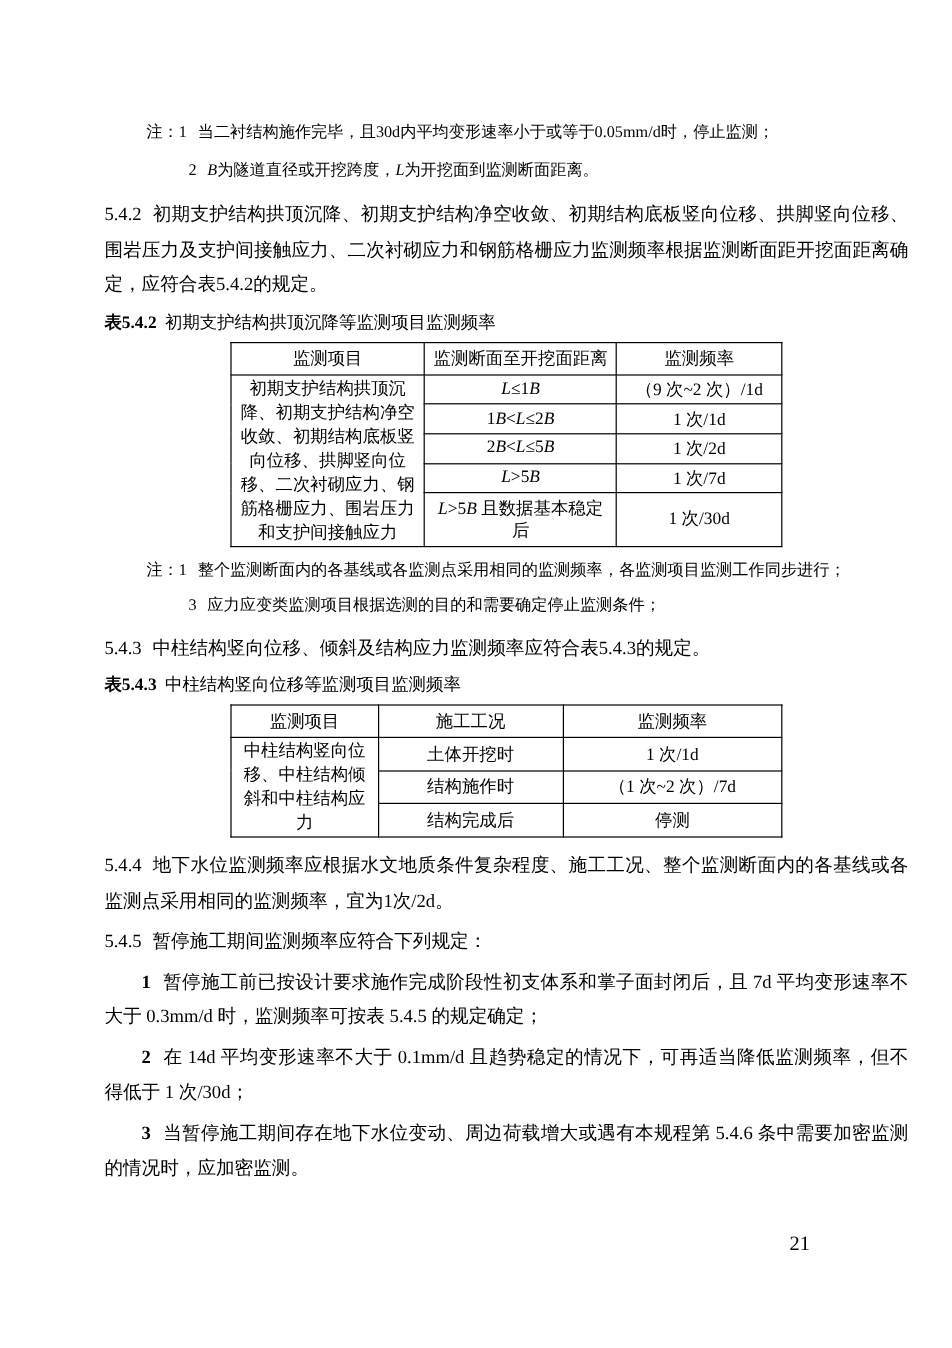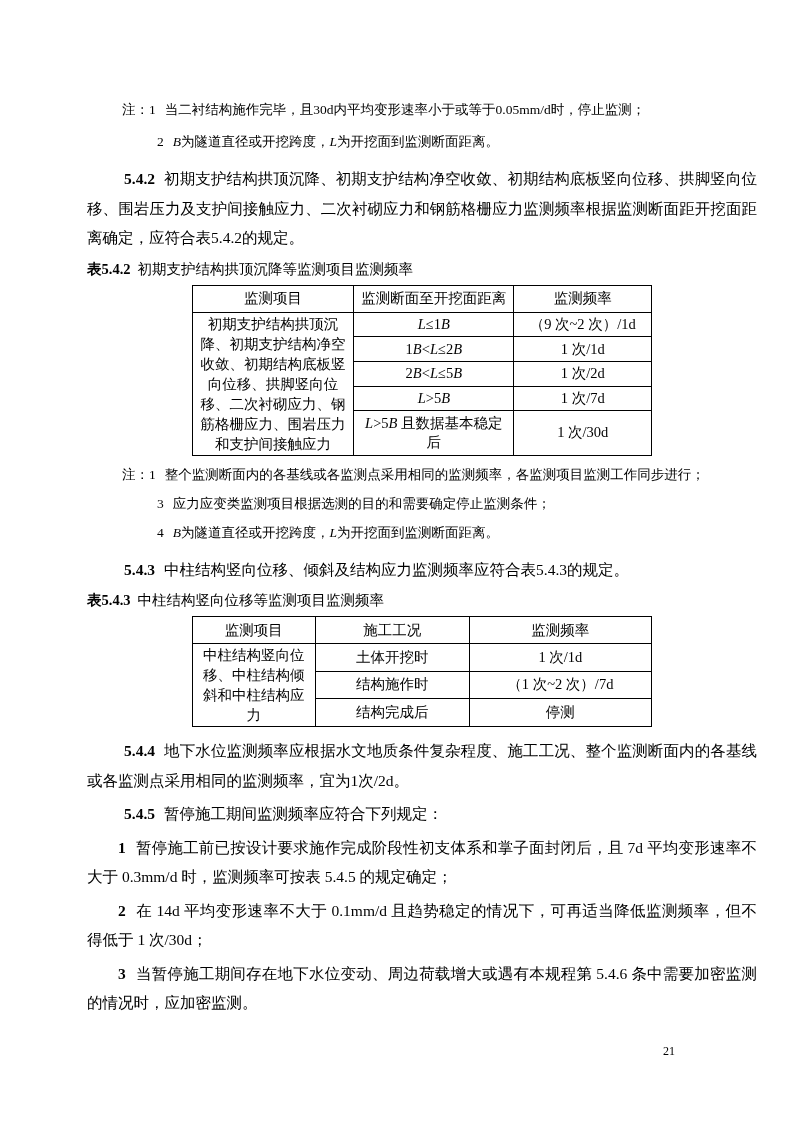--- a/index.html
+++ b/index.html
@@ -16,21 +16,21 @@
   
   .notes-block{padding-left:35px;margin-bottom:12px;}
   .note-row{font-size:13.5px;line-height:20px;margin-bottom:12px;text-align:justify;}
   .note-row.cont{padding-left:35px;}
   .note-label{display:inline-block;min-width:26px;}
   .note-num{display:inline-block;margin-right:9px;}
   .table-notes .note-row{margin-bottom:9px;}
 
   
   .clause{margin:0 0 4px 0;font-size:15.5px;line-height:29.5px;text-align:justify;}
-  .clause .cnum{font-weight:bold;margin-right:9px;margin-left:37px;}
+  .clause .cnum{font-weight:normal;margin-right:9px;}
   .item-para{margin:0 0 4px 0;font-size:15.5px;line-height:29.5px;text-align:justify;text-indent:31px;}
   .item-para .inum{font-weight:bold;margin-right:10px;}
 
   
   .table-title{font-size:14.5px;margin:6px 0 5px 0;line-height:21px;}
   .table-title .tlabel{font-weight:bold;margin-right:7px;}
 
   
   table.doc-table{
     width:460px;margin:0 auto 9px auto;
@@ -50,22 +50,22 @@
   td.item-cell{
     text-align:justify;
     padding:4px 10px;
     line-height:20px;
     font-size:14.5px;
   }
   .it{font-style:italic;}
 
   .page-number{
     position:absolute;
-    right:118px;bottom:64px;
-    font-size:12px;
+    right:118px;bottom:76px;
+    font-size:17px;
     text-align:right;
   }
 </style>
 </head>
 <body>
 
 <div class="page">
   <div class="content">
 
     <div class="notes-block">
@@ -122,23 +122,20 @@
       </tbody>
     </table>
 
     <div class="notes-block table-notes">
       <div class="note-row">
         <span class="note-label">注：</span><span class="note-num">1</span><span class="note-text"><span>整个监测断面内的各基线或各监测点采用相同的监测频率，各监测项目监测工作同步进行；</span></span>
       </div>
       <div class="note-row cont">
         <span class="note-num">3</span><span class="note-text"><span>应力应变类监测项目根据选测的目的和需要确定停止监测条件；</span></span>
       </div>
-      <div class="note-row cont">
-        <span class="note-num">4</span><span class="note-text"><span class="it">B</span><span>为隧道直径或开挖跨度，</span><span class="it">L</span><span>为开挖面到监测断面距离。</span></span>
-      </div>
     </div>
 
     <p class="clause">
       <span class="cnum">5.4.3</span><span>中柱结构竖向位移、倾斜及结构应力监测频率应符合表5.4.3的规定。</span>
     </p>
 
     <div class="table-title">
       <span class="tlabel">表5.4.3</span><span>中柱结构竖向位移等监测项目监测频率</span>
     </div>
     <table class="doc-table">

